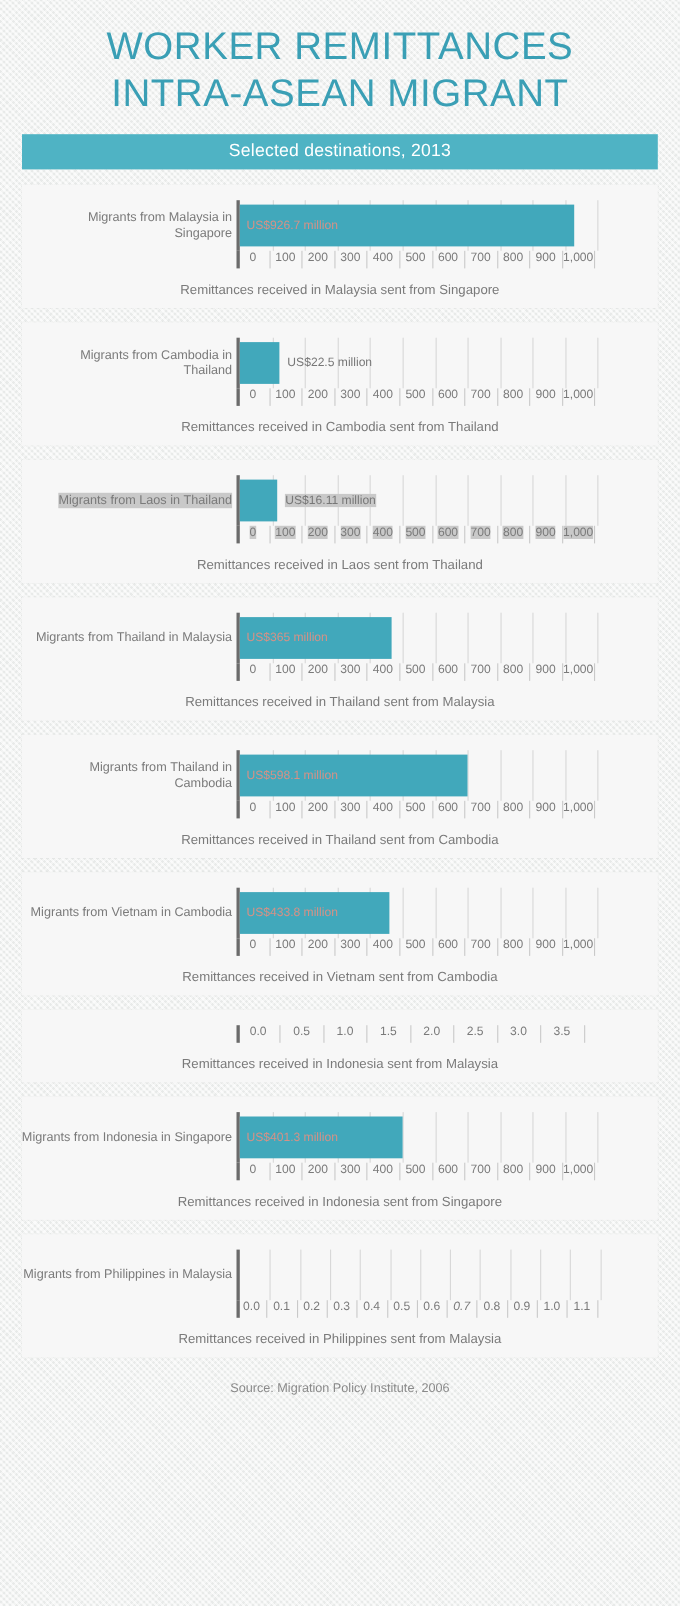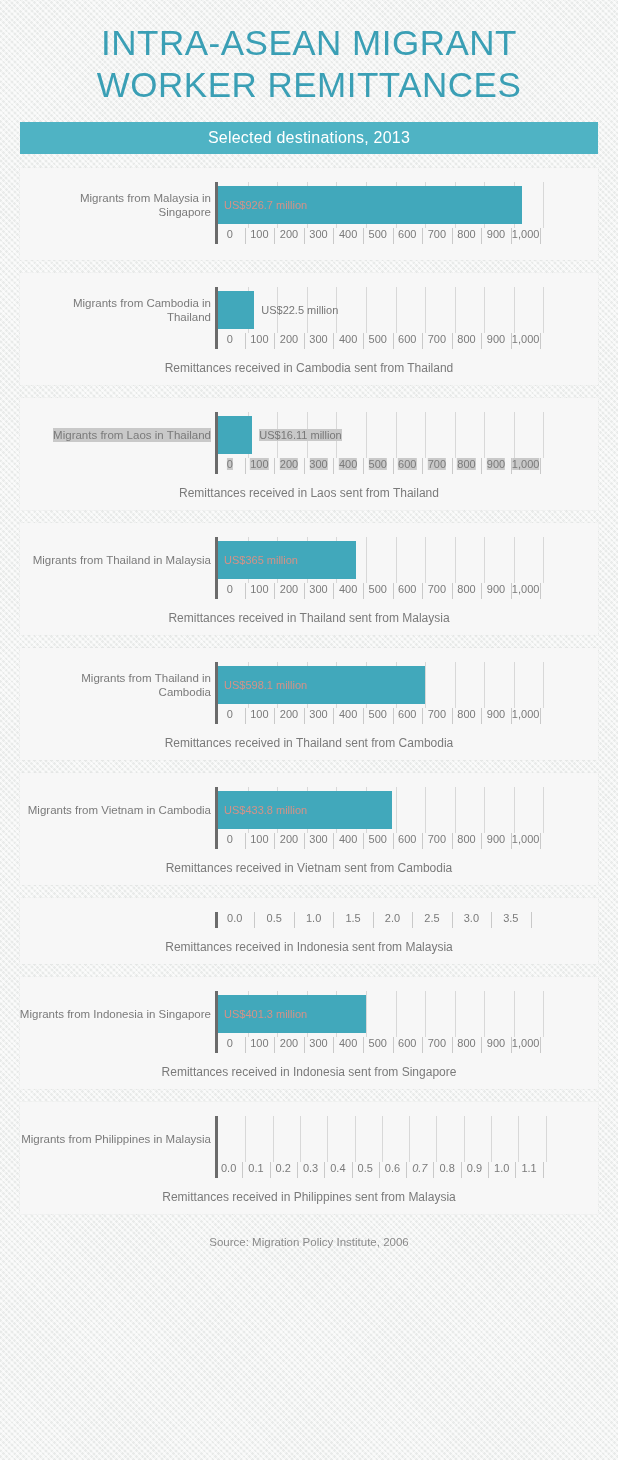--- a/index.html
+++ b/index.html
@@ -134,22 +134,22 @@
     color:#8a8a8a;
     margin-top:22px;
   }
 </style>
 </head>
 <body>
 
 <div class="page">
 
   <div class="title">
+    <span>WORKER REMITTANCES</span>
     <span>INTRA-ASEAN MIGRANT</span>
-    <span>WORKER REMITTANCES</span>
   </div>
 
   <div class="subtitle-band">
     <span>Selected destinations, 2013</span>
   </div>
 
   <div class="panels" id="panels">
       <div class="panel">
         <div class="row">
           <div class="cat-label">
@@ -192,20 +192,21 @@
           <div class="tk" style="left: 73.9583px;"><span>200</span></div>
           <div class="tk" style="left: 103.542px;"><span>300</span></div>
           <div class="tk" style="left: 133.125px;"><span>400</span></div>
           <div class="tk" style="left: 162.708px;"><span>500</span></div>
           <div class="tk" style="left: 192.292px;"><span>600</span></div>
           <div class="tk" style="left: 221.875px;"><span>700</span></div>
           <div class="tk" style="left: 251.458px;"><span>800</span></div>
           <div class="tk" style="left: 281.042px;"><span>900</span></div>
           <div class="tk" style="left: 310.625px;"><span>1,000</span></div>
         </div>
+        <div class="axis-title">Remittances received in Malaysia sent from Singapore</div>
       </div>
       <div class="panel">
         <div class="row">
           <div class="cat-label">
             <em>Migrants&nbsp;from&nbsp;Cambodia&nbsp;in<br>Thailand</em>
           </div>
           <div class="plot">
             <div class="grid">
               <i style="left: 29.5833px;"></i>
               <i style="left: 59.1667px;"></i>
@@ -414,21 +415,21 @@
               <i style="left: 88.75px;"></i>
               <i style="left: 118.333px;"></i>
               <i style="left: 147.917px;"></i>
               <i style="left: 177.5px;"></i>
               <i style="left: 207.083px;"></i>
               <i style="left: 236.667px;"></i>
               <i style="left: 266.25px;"></i>
               <i style="left: 295.833px;"></i>
               <i style="left: 325.417px;"></i>
             </div>
-            <div class="bar" style="width: 174px; align-items: center;">
+            <div class="bar" style="width: 136px; align-items: center;">
               <span class="vlabel">US$433.8 million</span>
             </div>
           </div>
         </div>
         <div class="ticks">
           <div class="zero-rule"></div>
           <div class="sep" style="left: 29.5833px;"></div>
           <div class="sep" style="left: 59.1667px;"></div>
           <div class="sep" style="left: 88.75px;"></div>
           <div class="sep" style="left: 118.333px;"></div>

